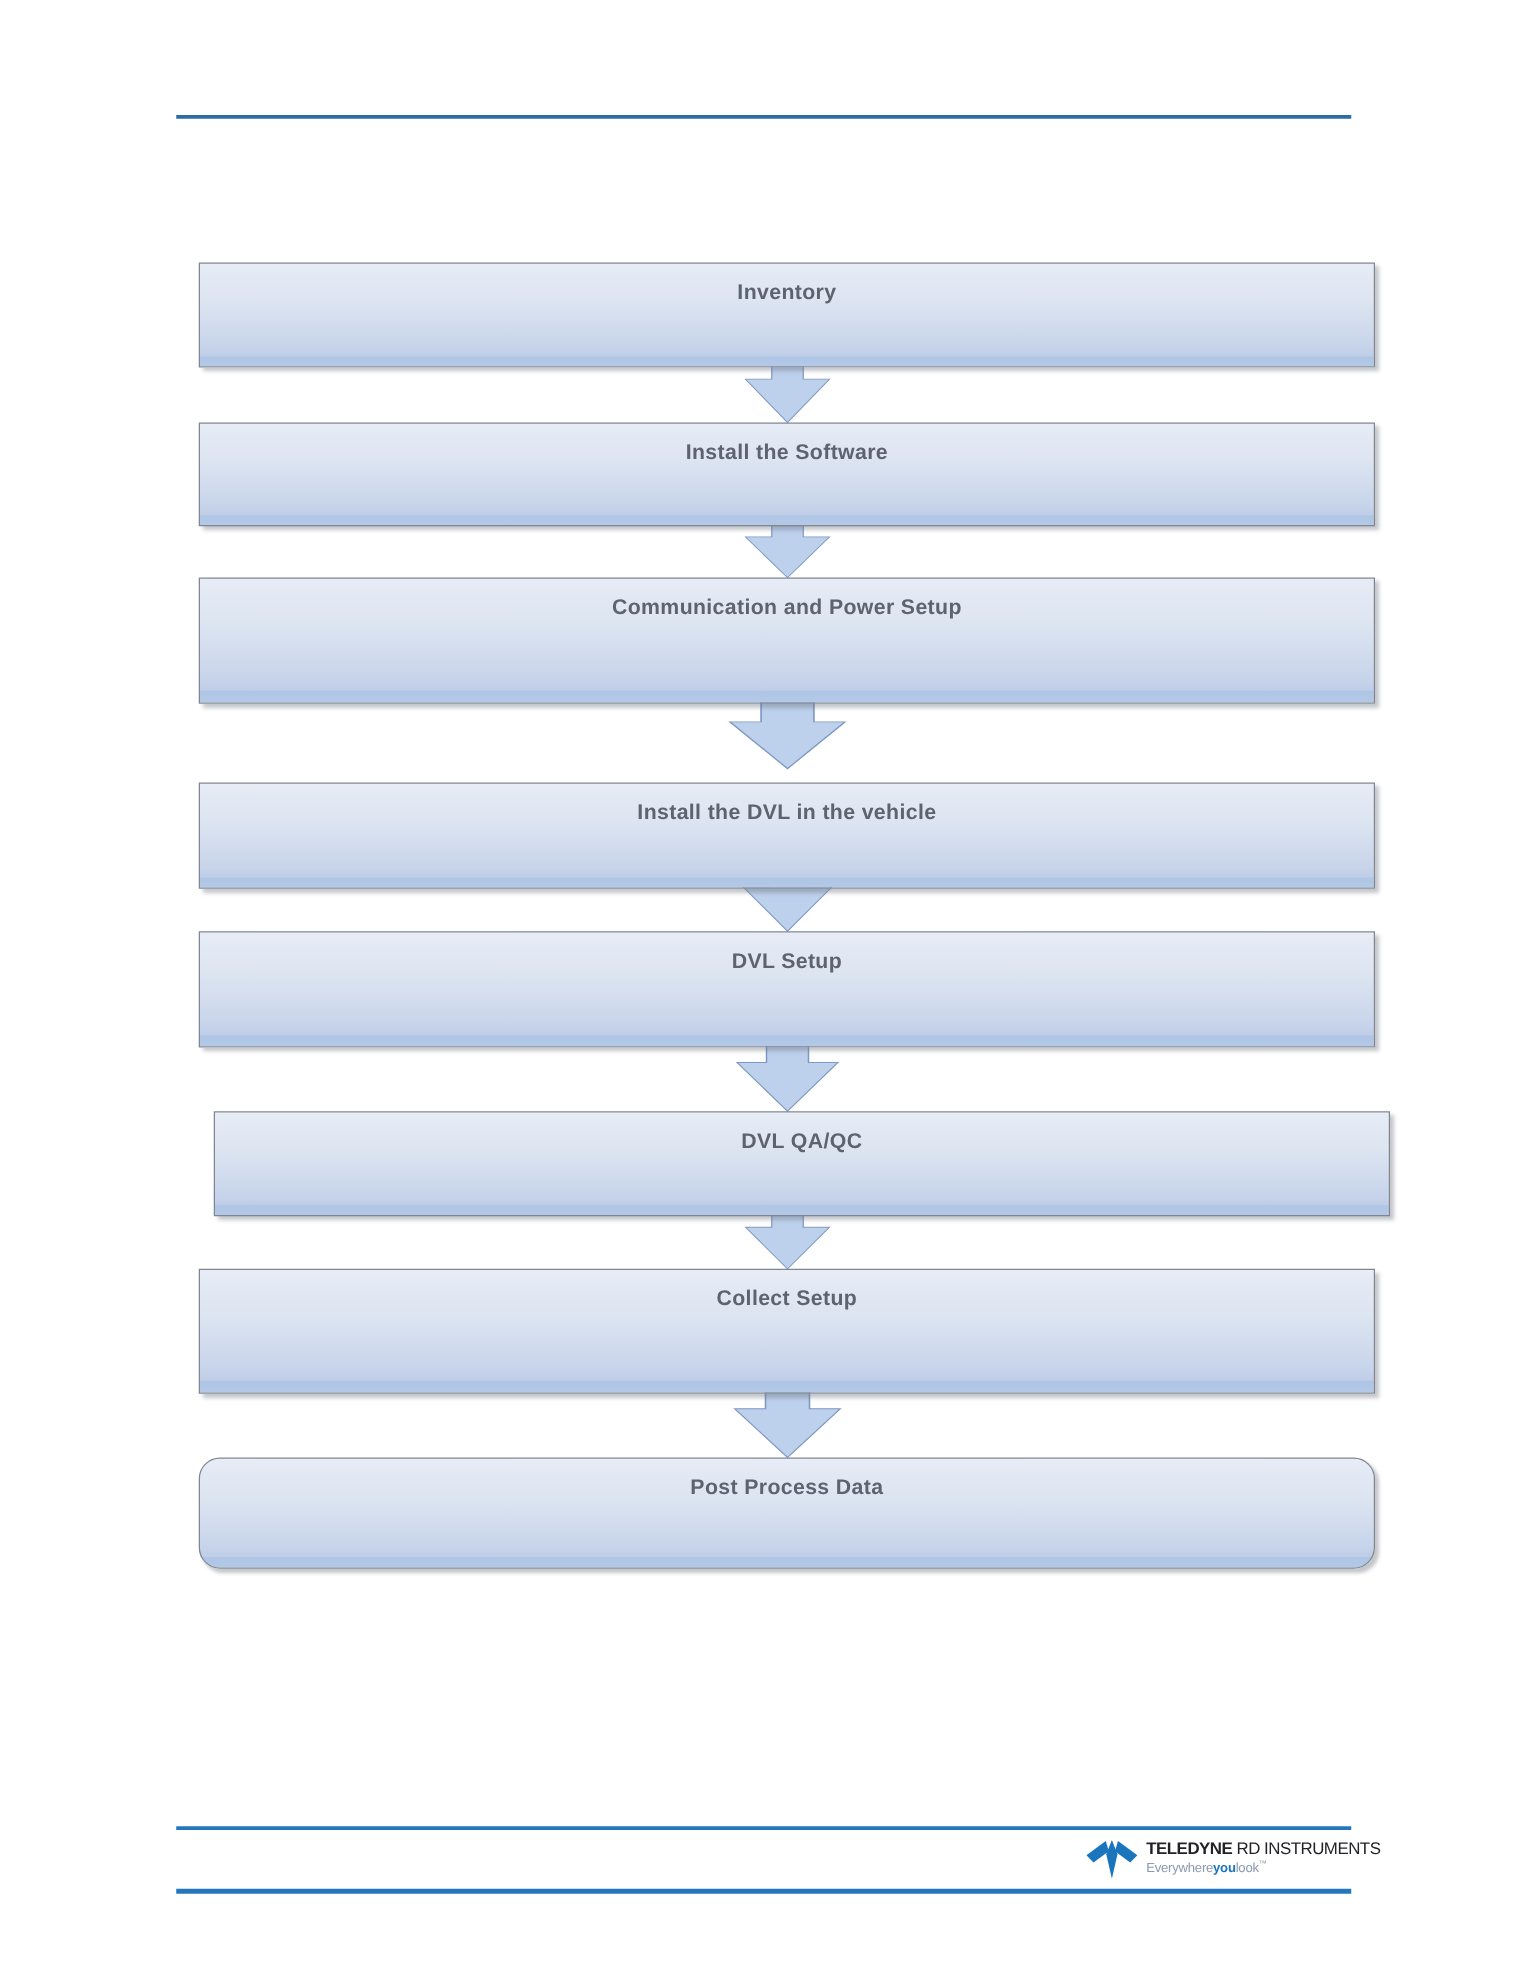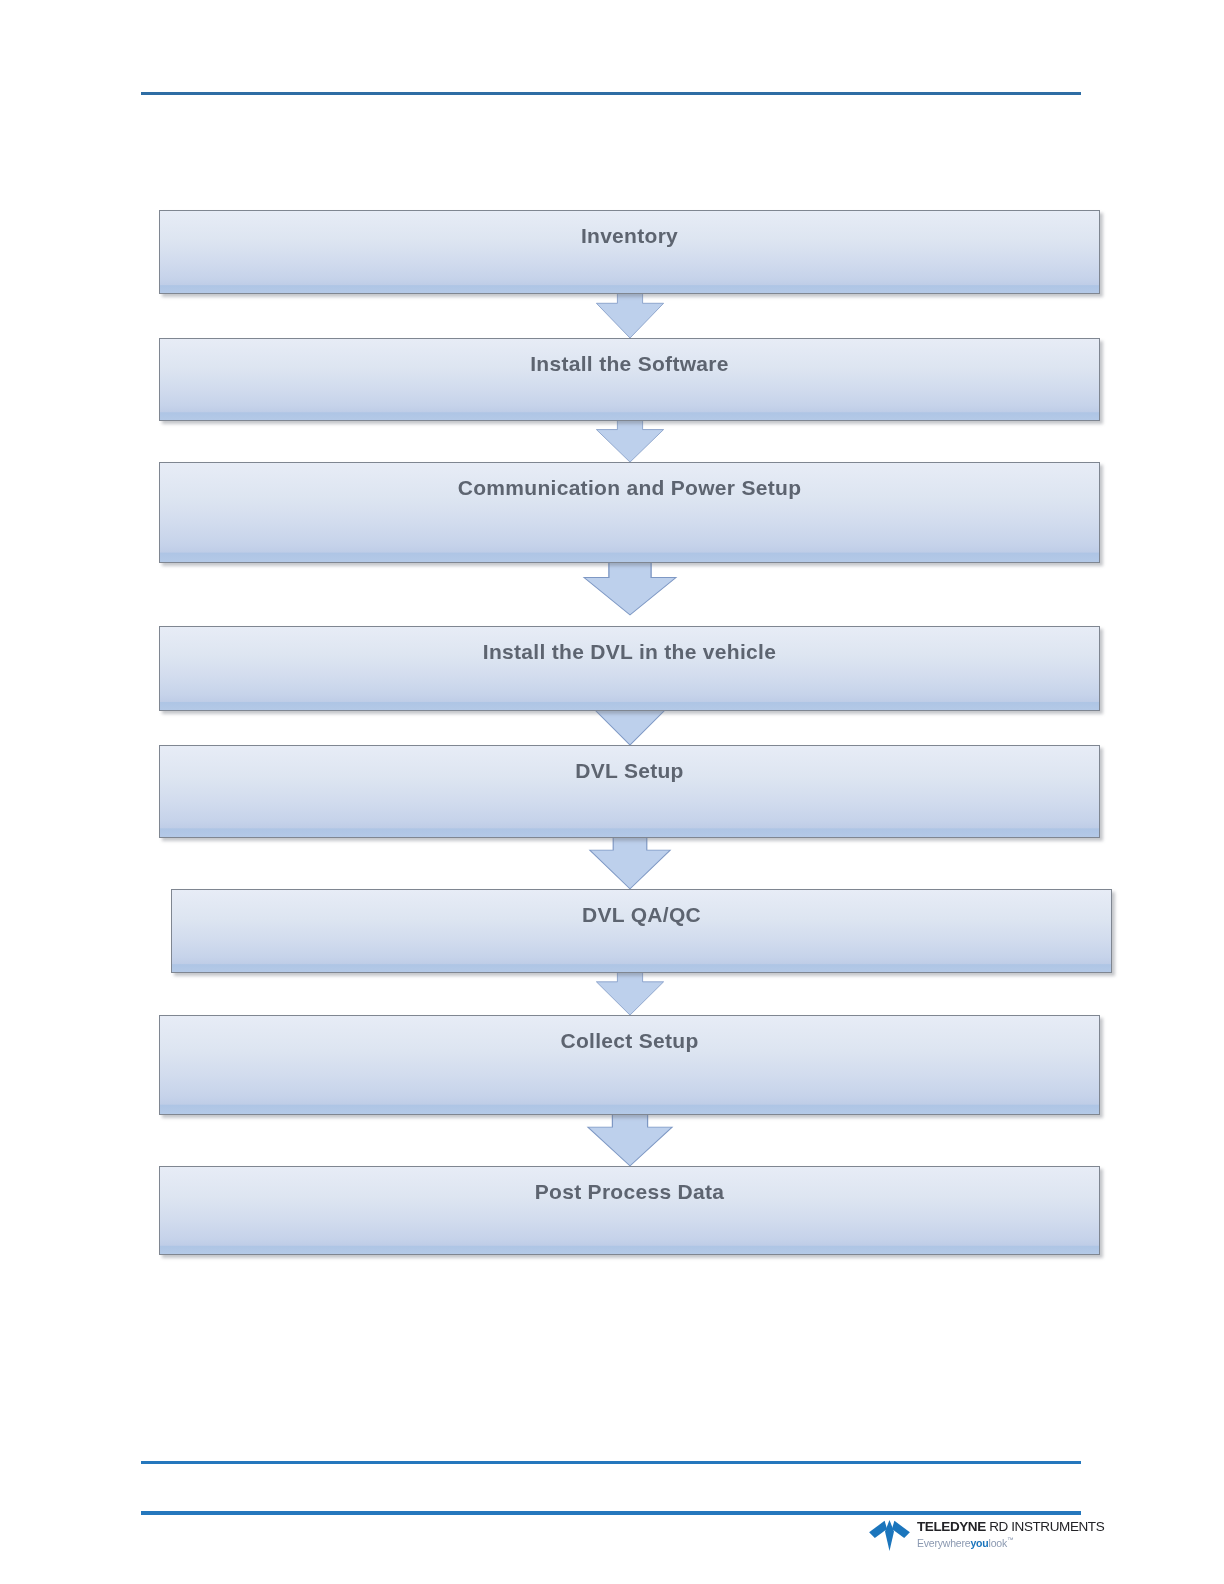--- a/index.html
+++ b/index.html
@@ -22,36 +22,36 @@
     border:1px solid var(--box-border);
     background:linear-gradient(to bottom,
       #e7ecf6 0%, #dde5f1 35%, #d2dcee 60%,
       #c6d3ea 82%, #bfcde7 90%, #aec5e5 91%, #b4c9e7 100%);
     box-shadow:3px 3px 3px rgba(110,115,125,0.40);
     text-align:center;
   }
   .flow-box .step-label{
     display:inline-block;
     padding-top:13px;
-    font-size:21px;
+    font-size:17px;
     font-weight:700;
     letter-spacing:0.3px;
     color:var(--step-text);
   }
   .flow-arrow{position:absolute;display:block;}
   .flow-arrow polygon{
     fill:var(--arrow-fill);
     stroke:var(--arrow-stroke);
     stroke-width:1.4;
   }
 
   .footer-logo{
     position:absolute;
     left:869px;top:1472px;
-    display:flex;align-items:flex-start;gap:7px;margin-top:48px;
+    display:flex;align-items:flex-start;gap:7px;
   }
   .logo-text{display:flex;flex-direction:column;line-height:1;}
   .brand-line{
     font-size:13.5px;letter-spacing:-0.4px;color:var(--brand-black);
     white-space:nowrap;
   }
   .brand-bold{font-weight:700;}
   .brand-rest{font-weight:400;}
   .tagline-line{
     margin-top:3px;
@@ -107,21 +107,21 @@
     </div>
     <div class="flow-box" style="top:745px;height:93px;">
       <span class="step-label">DVL Setup</span>
     </div>
     <div class="flow-box" style="top:889px;height:84px;margin-left:12px;">
       <span class="step-label">DVL QA/QC</span>
     </div>
     <div class="flow-box" style="top:1015px;height:100px;">
       <span class="step-label">Collect Setup</span>
     </div>
-    <div class="flow-box" style="top:1166px;height:89px;">
+    <div class="flow-box" style="top:1166px;height:89px;border-radius:17px;">
       <span class="step-label">Post Process Data</span>
     </div>
 
   </div>
 
   <div class="rule footer-rule-top"></div>
 
   <div class="footer-logo">
     <svg width="41" height="31" viewBox="0 0 100 76">
       <polygon points="0,30 38,2 44,22 14,44" fill="#1b75bc"></polygon>

